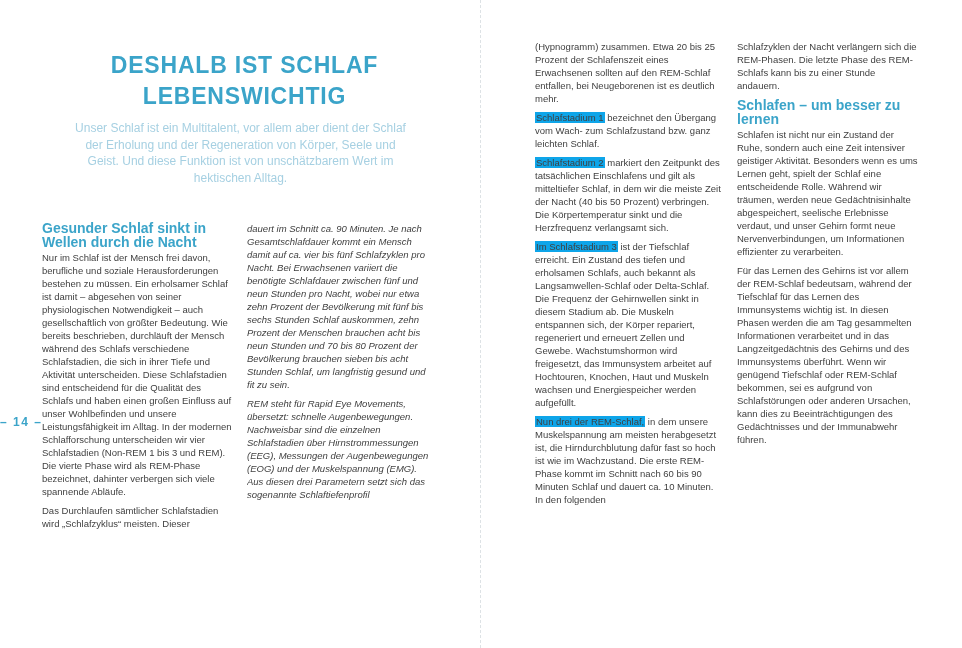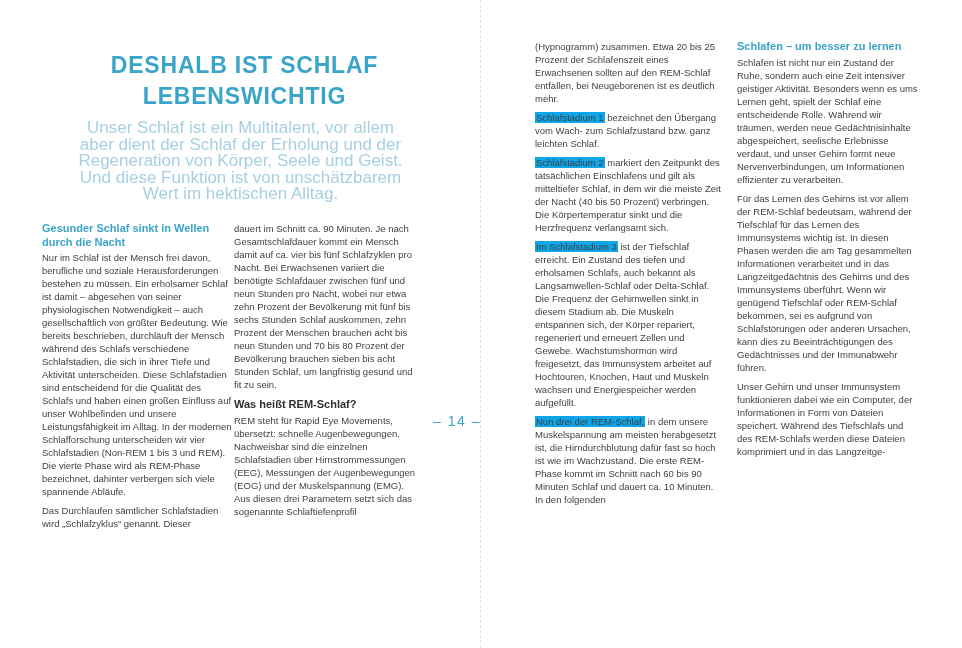--- a/index.html
+++ b/index.html
@@ -21,81 +21,80 @@
   .title {
     position:absolute; top:50px; left:0; width:100%;
     text-align:center; font-weight:bold;
     font-size:23px; line-height:31px; letter-spacing:0.8px;
     color:#3ba4c9;
     padding-left:8px;
   }
   .subtitle {
     position:absolute; top:120px; left:50%; transform:translateX(-50%);
     width:334px; text-align:center;
-    color:#a6d0e2; font-size:17px; line-height:16.5px;
+    color:#a6d0e2; font-size:12px; line-height:16.5px;
   }
 
   .col {
     position:absolute; overflow:hidden;
     font-size:9.5px; line-height:13px;
     hyphens:auto; -webkit-hyphens:auto;
   }
   .col-14-1 { left:42px;  top:222px; width:192px; height:382px; }
-  .col-14-2 { left:234px; top:222px; width:185px; height:382px; }
+  .col-14-2 { left:247px; top:222px; width:185px; height:382px;font-style:italic; }
   .col-15-1 { left:54px;  top:40px;  width:189px; height:558px; }
   .col-15-2 { left:256px; top:40px;  width:183px; height:558px; }
 
   .par { margin:0 0 6px; }
   .h-accent, .h-dark {
-    font-size:11px; line-height:13.5px; font-weight:bold;
+    font-size:14px; line-height:13.5px; font-weight:bold;
     margin:7px 0 2px;
   }
   .h-accent { color:#3ba4c9; }
   .h-dark   { color:#2e2e2e; }
   .col > :first-child { margin-top:0; }
   .hl { background:#0ea5e9; padding:0 1px; }
 
   .page-number {
     position:absolute; bottom:30px; left:0; width:100%;
-    text-align:right; color:#3ba4c9;
-    font-size:14px; letter-spacing:1.5px;
+    text-align:left; color:#3ba4c9;
+    font-size:12px; letter-spacing:1.5px;font-weight:bold;
   }
 </style>
 </head>
 <body>
 
 <div class="spread">
 
   <div class="page page-left">
     <h1 class="title"><span>DESHALB IST SCHLAF</span><br><span>LEBENSWICHTIG</span></h1>
     <p class="subtitle">Unser Schlaf ist ein Multitalent, vor allem aber dient der Schlaf der Erholung und der Regeneration von Körper, Seele und Geist. Und diese Funktion ist von unschätzbarem Wert im hektischen Alltag.</p>
     <div class="col col-14-1">
         <h2 class="h-accent">Gesunder Schlaf sinkt in Wellen durch die Nacht</h2>
         <p class="par"><span>Nur im Schlaf ist der Mensch frei davon, berufliche und soziale Herausforderungen bestehen zu müssen. Ein erholsamer Schlaf ist damit – abgesehen von seiner physiologischen Notwendigkeit – auch gesellschaftlich von größter Bedeutung. Wie bereits beschrieben, durchläuft der Mensch während des Schlafs verschiedene Schlafstadien, die sich in ihrer Tiefe und Aktivität unterscheiden. Diese Schlafstadien sind entscheidend für die Qualität des Schlafs und haben einen großen Einfluss auf unser Wohlbefinden und unsere Leistungsfähigkeit im Alltag. In der modernen Schlafforschung unterscheiden wir vier Schlafstadien (Non-REM 1 bis 3 und REM). Die vierte Phase wird als REM-Phase bezeichnet, dahinter verbergen sich viele spannende Abläufe.</span></p>
-        <p class="par"><span>Das Durchlaufen sämtlicher Schlafstadien wird „Schlafzyklus“ genannt. Dieser</span></p>
+        <p class="par"><span>Das Durchlaufen sämtlicher Schlafstadien wird „Schlafzyklus“ meisten. Dieser</span></p>
       </div>
     <div class="col col-14-2">
         <p class="par"><span>dauert im Schnitt ca. 90 Minuten. Je nach Gesamtschlafdauer kommt ein Mensch damit auf ca. vier bis fünf Schlafzyklen pro Nacht. Bei Erwachsenen variiert die benötigte Schlafdauer zwischen fünf und neun Stunden pro Nacht, wobei nur etwa zehn Prozent der Bevölkerung mit fünf bis sechs Stunden Schlaf auskommen, zehn Prozent der Menschen brauchen acht bis neun Stunden und 70 bis 80 Prozent der Bevölkerung brauchen sieben bis acht Stunden Schlaf, um langfristig gesund und fit zu sein.</span></p>
-        <h2 class="h-dark">Was heißt REM-Schlaf?</h2>
         <p class="par"><span>REM steht für Rapid Eye Movements, übersetzt: schnelle Augenbewegungen. Nachweisbar sind die einzelnen Schlafstadien über Hirnstrommessungen (EEG), Messungen der Augenbewegungen (EOG) und der Muskelspannung (EMG). Aus diesen drei Parametern setzt sich das sogenannte Schlaftiefenprofil</span></p>
       </div>
     <div class="page-number">– 14 –</div>
   </div>
 
   <div class="divider"></div>
 
   <div class="page page-right">
     <div class="col col-15-1">
         <p class="par"><span>(Hypnogramm) zusammen. Etwa 20 bis 25 Prozent der Schlafenszeit eines Erwachsenen sollten auf den REM-Schlaf entfallen, bei Neugeborenen ist es deutlich mehr.</span></p>
         <p class="par"><span class="hl">Schlafstadium 1</span><span> bezeichnet den Übergang vom Wach- zum Schlafzustand bzw. ganz leichten Schlaf.</span></p>
         <p class="par"><span class="hl">Schlafstadium 2</span><span> markiert den Zeitpunkt des tatsächlichen Einschlafens und gilt als mitteltiefer Schlaf, in dem wir die meiste Zeit der Nacht (40 bis 50 Prozent) verbringen. Die Körpertemperatur sinkt und die Herzfrequenz verlangsamt sich.</span></p>
         <p class="par"><span class="hl">Im Schlafstadium 3</span><span> ist der Tiefschlaf erreicht. Ein Zustand des tiefen und erholsamen Schlafs, auch bekannt als Langsamwellen-Schlaf oder Delta-Schlaf. Die Frequenz der Gehirnwellen sinkt in diesem Stadium ab. Die Muskeln entspannen sich, der Körper repariert, regeneriert und erneuert Zellen und Gewebe. Wachstumshormon wird freigesetzt, das Immunsystem arbeitet auf Hochtouren, Knochen, Haut und Muskeln wachsen und Energiespeicher werden aufgefüllt.</span></p>
         <p class="par"><span class="hl">Nun drei der REM-Schlaf,</span><span> in dem unsere Muskelspannung am meisten herabgesetzt ist, die Hirndurchblutung dafür fast so hoch ist wie im Wachzustand. Die erste REM-Phase kommt im Schnitt nach 60 bis 90 Minuten Schlaf und dauert ca. 10 Minuten. In den folgenden</span></p>
       </div>
     <div class="col col-15-2">
+        <p class="par"><span>Schlafzyklen der Nacht verlängern sich die REM-Phasen. Die letzte Phase des REM-Schlafs kann bis zu einer Stunde andauern.</span></p>
         <h2 class="h-accent">Schlafen – um besser zu lernen</h2>
         <p class="par"><span>Schlafen ist nicht nur ein Zustand der Ruhe, sondern auch eine Zeit intensiver geistiger Aktivität. Besonders wenn es ums Lernen geht, spielt der Schlaf eine entscheidende Rolle. Während wir träumen, werden neue Gedächtnisinhalte abgespeichert, seelische Erlebnisse verdaut, und unser Gehirn formt neue Nervenverbindungen, um Informationen effizienter zu verarbeiten.</span></p>
         <p class="par"><span>Für das Lernen des Gehirns ist vor allem der REM-Schlaf bedeutsam, während der Tiefschlaf für das Lernen des Immunsystems wichtig ist. In diesen Phasen werden die am Tag gesammelten Informationen verarbeitet und in das Langzeitgedächtnis des Gehirns und des Immunsystems überführt. Wenn wir genügend Tiefschlaf oder REM-Schlaf bekommen, sei es aufgrund von Schlafstörungen oder anderen Ursachen, kann dies zu Beeinträchtigungen des Gedächtnisses und der Immunabwehr führen.</span></p>
-        <p class="par"><span>Unser Gehirn und unser Immunsystem funktionieren dabei wie ein Computer, der Informationen in Form von Dateien speichert. Während des Tiefschlafs und des REM-Schlafs werden diese Dateien komprimiert und in das Langzeitge-</span></p>
       </div>
   </div>
 
 </div>
 
 </body></html>

